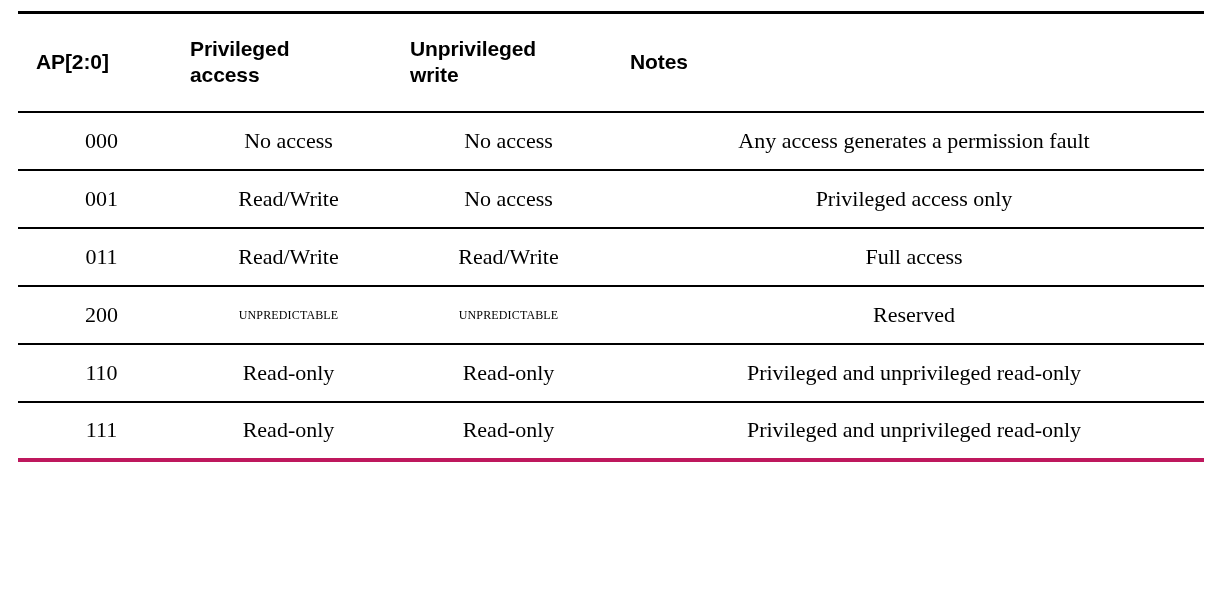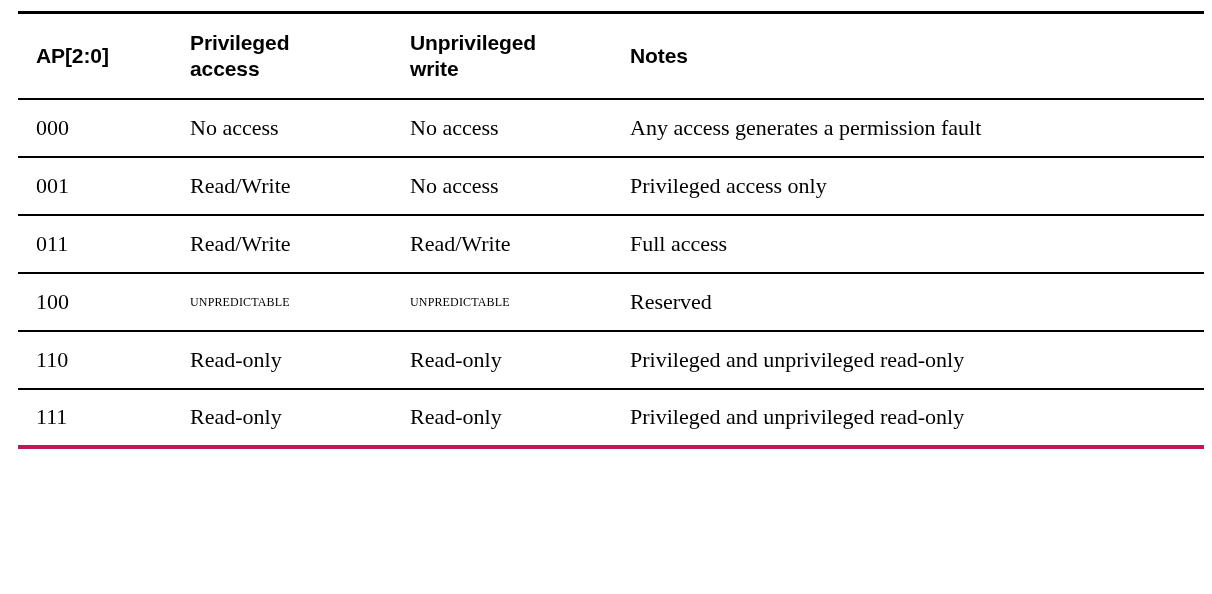--- a/index.html
+++ b/index.html
@@ -38,21 +38,21 @@
   }
 
   
   col.c-ap     { width: 155px; }
   col.c-priv   { width: 220px; }
   col.c-unpriv { width: 220px; }
   col.c-notes  { width: 591px; }
 
   
   thead tr.head-row {
-    height: 86px;
+    height: 99px;
   }
   thead th {
     font-family: "Liberation Sans", "DejaVu Sans", sans-serif;
     font-weight: bold;
     font-size: 21px;
     line-height: 26px;
     text-align: left;
     vertical-align: middle;
     padding: 0;
     border-top: 3px solid #000000;
@@ -76,21 +76,21 @@
   }
 
   
   tbody tr.data-row {
     height: 58px;
   }
   tbody td {
     font-family: "Liberation Serif", "DejaVu Serif", serif;
     font-size: 22px;
     line-height: 26px;
-    text-align: left;
+    text-align: center;
     vertical-align: middle;
     padding: 0;
     border-bottom: 2px solid #000000;
     white-space: nowrap;
   }
   tbody tr.data-row:last-child td {
     border-bottom: 4px solid #be185d;
   }
   tbody td .td-inner {
     display: block;
@@ -174,21 +174,21 @@
             </td>
             <td class="col-unpriv">
               <span class="td-inner">Read/Write</span>
             </td>
             <td class="col-notes">
               <span class="td-inner">Full access</span>
             </td>
           </tr>
           <tr class="data-row">
             <td class="col-ap">
-              <span class="td-inner">100</span>
+              <span class="td-inner">200</span>
             </td>
             <td class="col-priv">
               <span class="td-inner unpredictable">UNPREDICTABLE</span>
             </td>
             <td class="col-unpriv">
               <span class="td-inner unpredictable">UNPREDICTABLE</span>
             </td>
             <td class="col-notes">
               <span class="td-inner">Reserved</span>
             </td>

